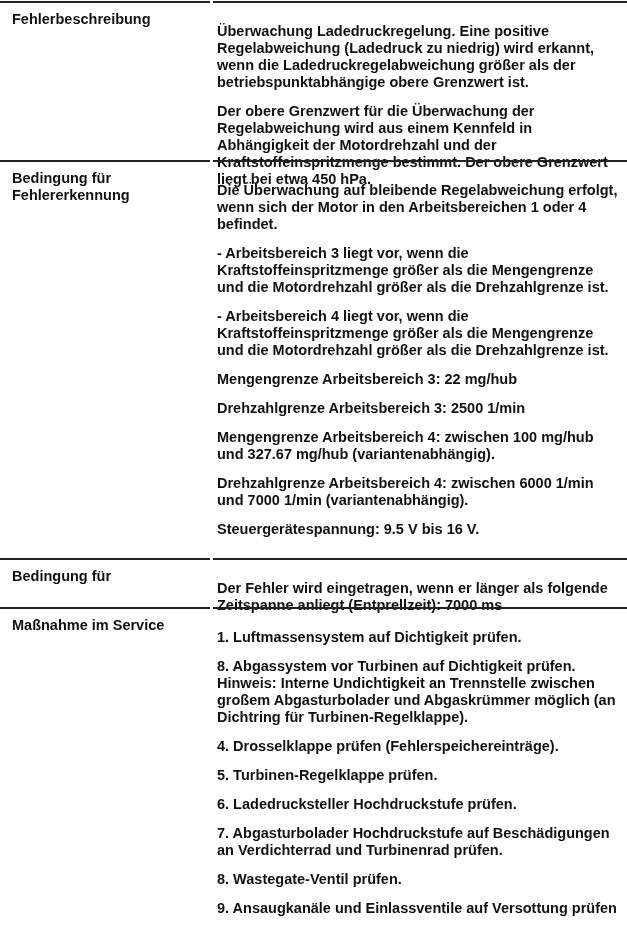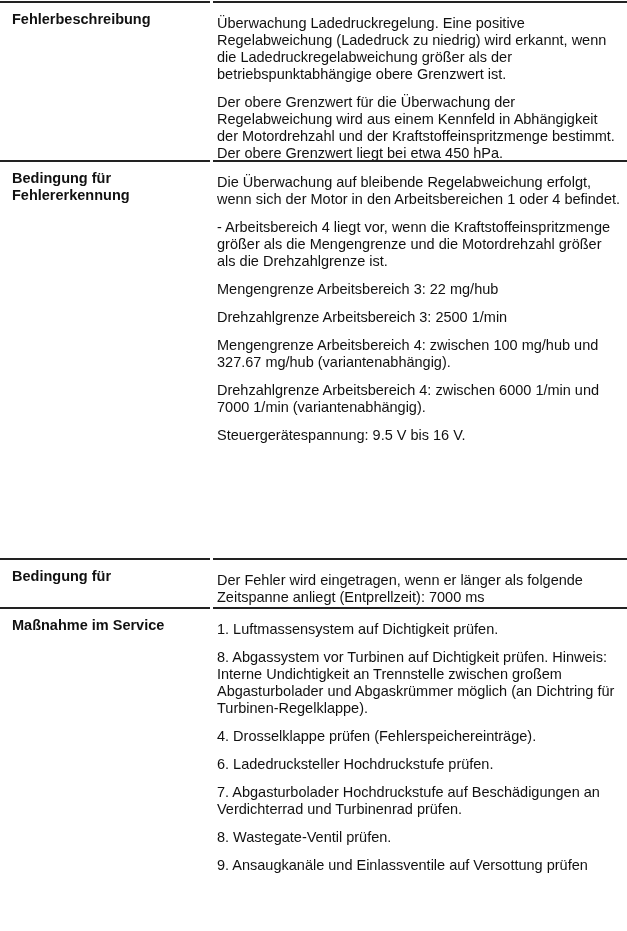--- a/index.html
+++ b/index.html
@@ -2,21 +2,21 @@
 <html><head>
 <meta charset="utf-8">
 <style>
   html, body { margin: 0; padding: 0; background: #ffffff; }
   body { width: 627px; height: 931px; overflow: hidden; font-family: "Liberation Sans", sans-serif; color: #111; }
   .doc { position: relative; width: 627px; }
   .row { display: flex; border-top: 2px solid #222; position: relative; }
   .row::after { content: ""; position: absolute; left: 210px; top: -2px; width: 3px; height: 2px; background: #fff; }
   .label { width: 206px; flex: 0 0 206px; padding: 8px 0 0 12px; box-sizing: border-box; font-weight: bold; font-size: 14.5px; line-height: 17px; }
   .content { flex: 1; padding: 8px 6px 0 11px; font-size: 14.5px; line-height: 17px; }
-  .content p { margin: 4px 0 11px 0; }
+  .content p { margin: 12px 0 11px 0; font-weight: bold; }
   .r1 { height: 157px; }
   .r2 { height: 396px; }
   .r3 { height: 47px; }
   .r4 { height: 329px; }
 </style>
 </head>
 <body>
 
 <div class="doc">
 
@@ -28,20 +28,21 @@
     </div>
   </div>
 
   <div class="row r2">
     <div class="label">
       <div>Bedingung für</div>
       <div>Fehlererkennung</div>
     </div>
     <div class="content">
       <p>Die Überwachung auf bleibende Regelabweichung erfolgt, wenn sich der Motor in den Arbeitsbereichen 1 oder 4 befindet.</p>
+      <p>- Arbeitsbereich 3 liegt vor, wenn die Kraftstoffeinspritzmenge größer als die Mengengrenze und die Motordrehzahl größer als die Drehzahlgrenze ist.</p>
       <p>- Arbeitsbereich 4 liegt vor, wenn die Kraftstoffeinspritzmenge größer als die Mengengrenze und die Motordrehzahl größer als die Drehzahlgrenze ist.</p>
       <p>Mengengrenze Arbeitsbereich 3: 22 mg/hub</p>
       <p>Drehzahlgrenze Arbeitsbereich 3: 2500 1/min</p>
       <p>Mengengrenze Arbeitsbereich 4: zwischen 100 mg/hub und 327.67 mg/hub (variantenabhängig).</p>
       <p>Drehzahlgrenze Arbeitsbereich 4: zwischen 6000 1/min und 7000 1/min (variantenabhängig).</p>
       <p>Steuergerätespannung: 9.5 V bis 16 V.</p>
     </div>
   </div>
 
   <div class="row r3">
@@ -52,20 +53,21 @@
       <p>Der Fehler wird eingetragen, wenn er länger als folgende Zeitspanne anliegt (Entprellzeit): 7000 ms</p>
     </div>
   </div>
 
   <div class="row r4">
     <div class="label">Maßnahme im Service</div>
     <div class="content">
       <p>1. Luftmassensystem auf Dichtigkeit prüfen.</p>
       <p>8. Abgassystem vor Turbinen auf Dichtigkeit prüfen. Hinweis: Interne Undichtigkeit an Trennstelle zwischen großem Abgasturbolader und Abgaskrümmer möglich (an Dichtring für Turbinen-Regelklappe).</p>
       <p>4. Drosselklappe prüfen (Fehlerspeichereinträge).</p>
+      <p>5. Turbinen-Regelklappe prüfen.</p>
       <p>6. Ladedrucksteller Hochdruckstufe prüfen.</p>
       <p>7. Abgasturbolader Hochdruckstufe auf Beschädigungen an Verdichterrad und Turbinenrad prüfen.</p>
       <p>8. Wastegate-Ventil prüfen.</p>
       <p>9. Ansaugkanäle und Einlassventile auf Versottung prüfen</p>
     </div>
   </div>
 
 </div>
 
 </body></html>

